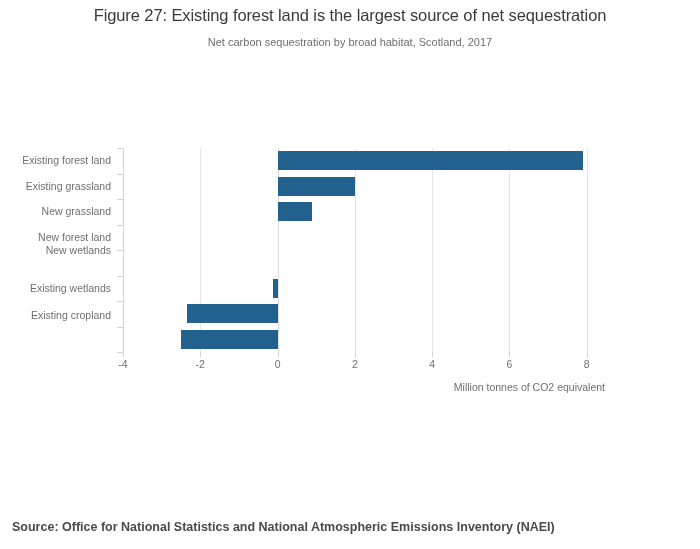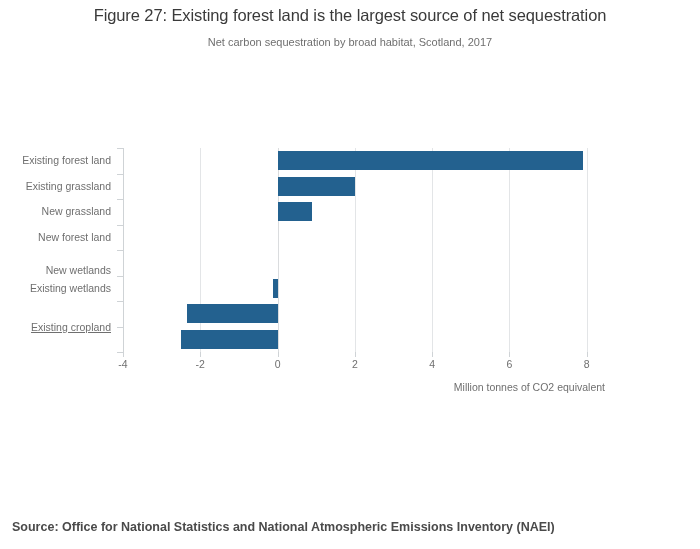--- a/index.html
+++ b/index.html
@@ -188,25 +188,25 @@
 
   <div class="y-labels" id="y-labels">
       <div class="y-label" style="top: 0px;">Existing forest land</div>
       <div class="y-tick" style="top: 25.5px;"></div>
       <div class="y-label" style="top: 25.5px;">Existing grassland</div>
       <div class="y-tick" style="top: 51px;"></div>
       <div class="y-label" style="top: 51px;">New grassland</div>
       <div class="y-tick" style="top: 76.5px;"></div>
       <div class="y-label" style="top: 76.5px;">New forest land</div>
       <div class="y-tick" style="top: 102px;"></div>
-      <div class="y-label" style="top: 110px;">New wetlands</div>
+      <div class="y-label" style="top: 90px;">New wetlands</div>
       <div class="y-tick" style="top: 127.5px;"></div>
       <div class="y-label" style="top: 127.5px;">Existing wetlands</div>
       <div class="y-tick" style="top: 153px;"></div>
-      <div class="y-label" style="top: 167px; text-decoration: underline;">Existing cropland</div>
+      <div class="y-label" style="top: 155px;">Existing cropland</div>
       <div class="y-tick" style="top: 178.5px;"></div>
       <div class="y-tick" style="top: 204px;"></div>
       <div class="y-tick" style="top: 0px;"></div>
     </div>
 
   <div id="x-axis">
       <div class="x-tick" style="left: 123px;"></div>
       <div class="x-label" style="left: 123px;">-4</div>
       <div class="x-tick" style="left: 200.286px;"></div>
       <div class="x-label" style="left: 200.286px;">-2</div>

